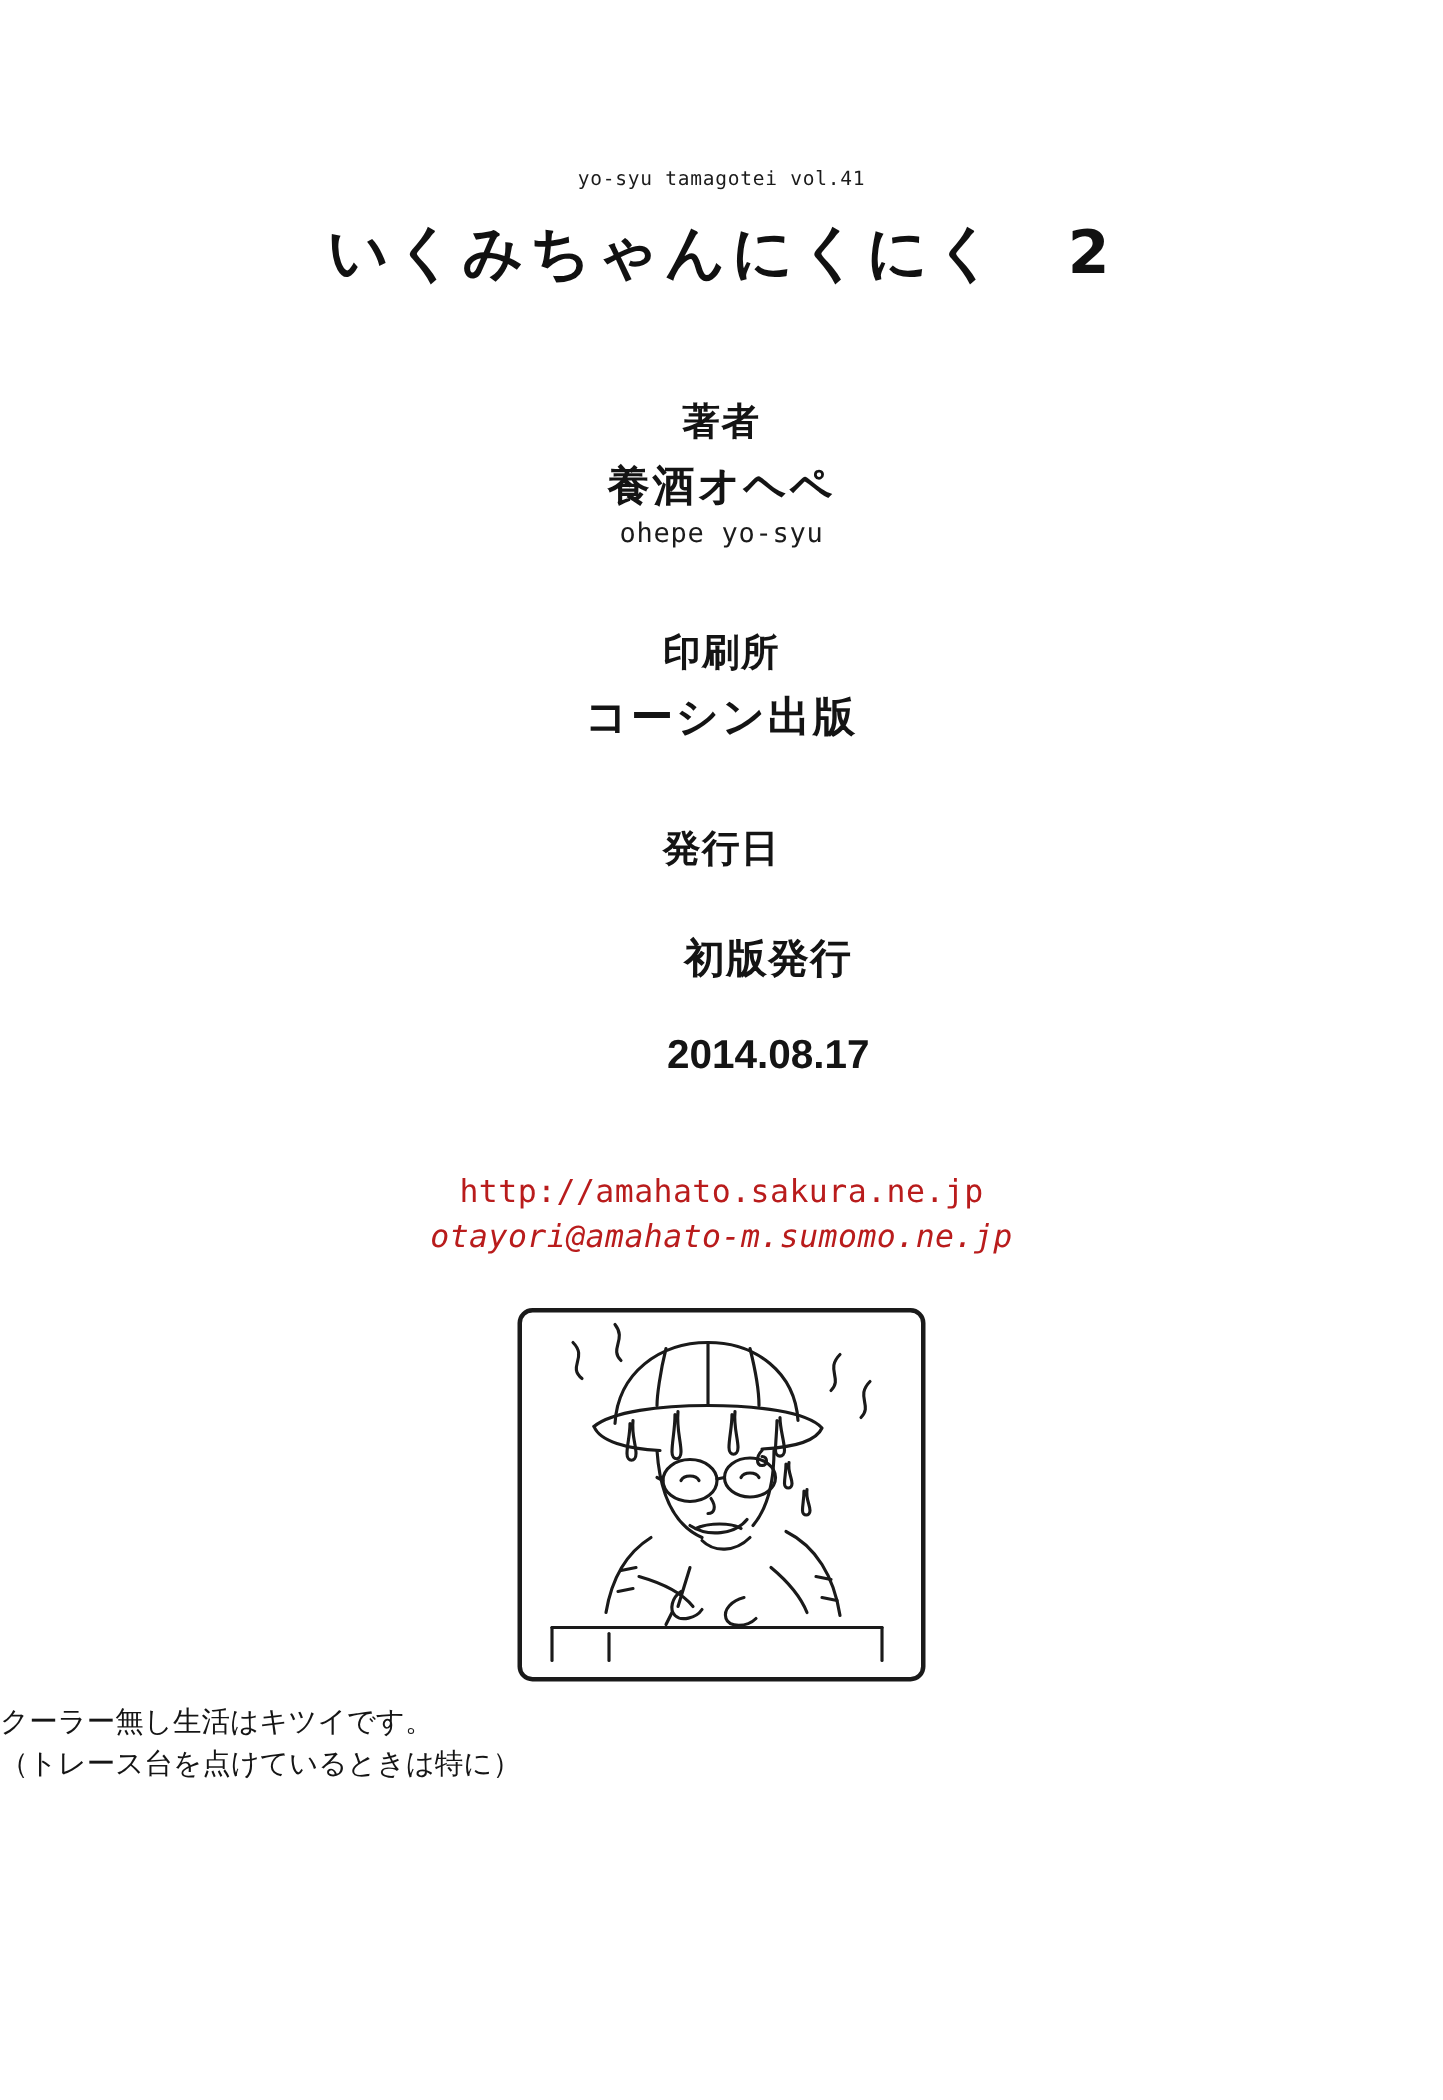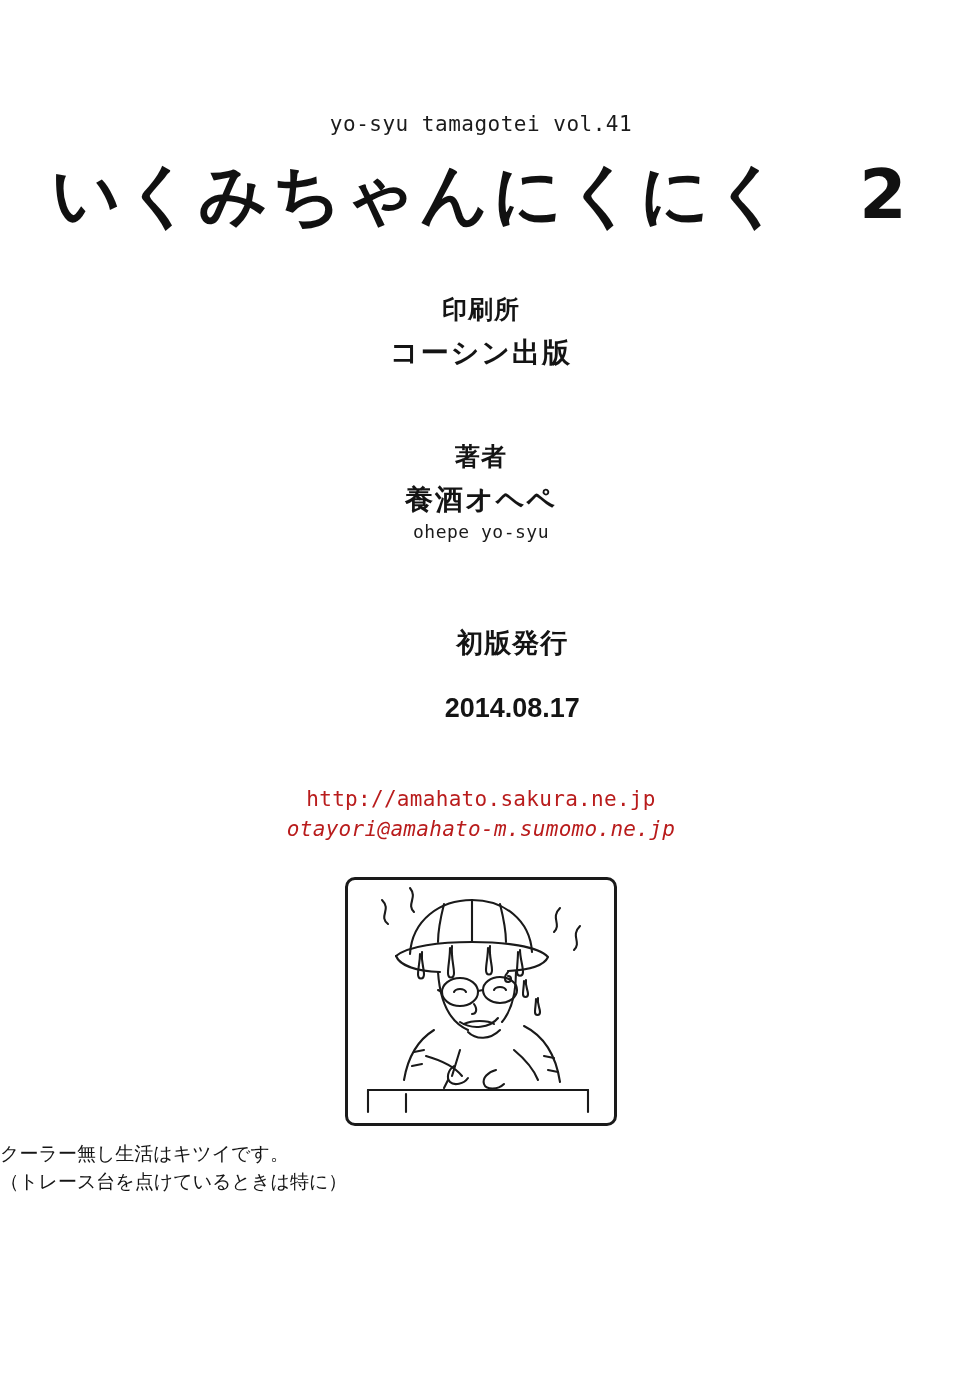--- a/index.html
+++ b/index.html
@@ -19,30 +19,30 @@
     width: 962px;
     height: 1400px;
     position: relative;
     box-sizing: border-box;
     padding: 0;
   }
 
   .series-line {
     text-align: center;
     font-family: "DejaVu Sans Mono", monospace;
-    font-size: 21px;
+    font-size: 13px;
     letter-spacing: 0.5px;
     color: #1b1b1b;
     margin-top: 112px;
   }
 
   .main-title {
     text-align: center;
     font-family: "DejaVu Sans", sans-serif;
-    font-size: 68px;
+    font-size: 40px;
     font-weight: 700;
     letter-spacing: 4px;
     color: #111111;
     margin-top: 14px;
     white-space: pre;
   }
 
   .block {
     text-align: center;
   }
@@ -127,32 +127,33 @@
 </style>
 </head>
 <body>
 
 <div class="page">
 
   <div class="series-line">yo-syu tamagotei vol.41</div>
 
   <div class="main-title">いくみちゃんにくにく　2</div>
 
-  <div class="block sec-printer">
-    <div class="block-label">印刷所</div>
-    <div class="block-value">コーシン出版</div>
-  </div>
-
   <div class="block sec-author">
     <div class="block-label">著者</div>
     <div class="block-value">養酒オヘペ</div>
     <div class="block-roman">ohepe yo-syu</div>
   </div>
 
+  <div class="block sec-printer">
+    <div class="block-label">印刷所</div>
+    <div class="block-value">コーシン出版</div>
+  </div>
+
   <div class="block sec-date">
+    <div class="block-label">発行日</div>
     <div class="date-row">
       <span>初版発行</span>
       <span>&nbsp;&nbsp;&nbsp;&nbsp;</span>
       <span class="datenum">2014.08.17</span>
     </div>
   </div>
 
 
   <div class="contact">
     <div class="url">http://amahato.sakura.ne.jp</div>

